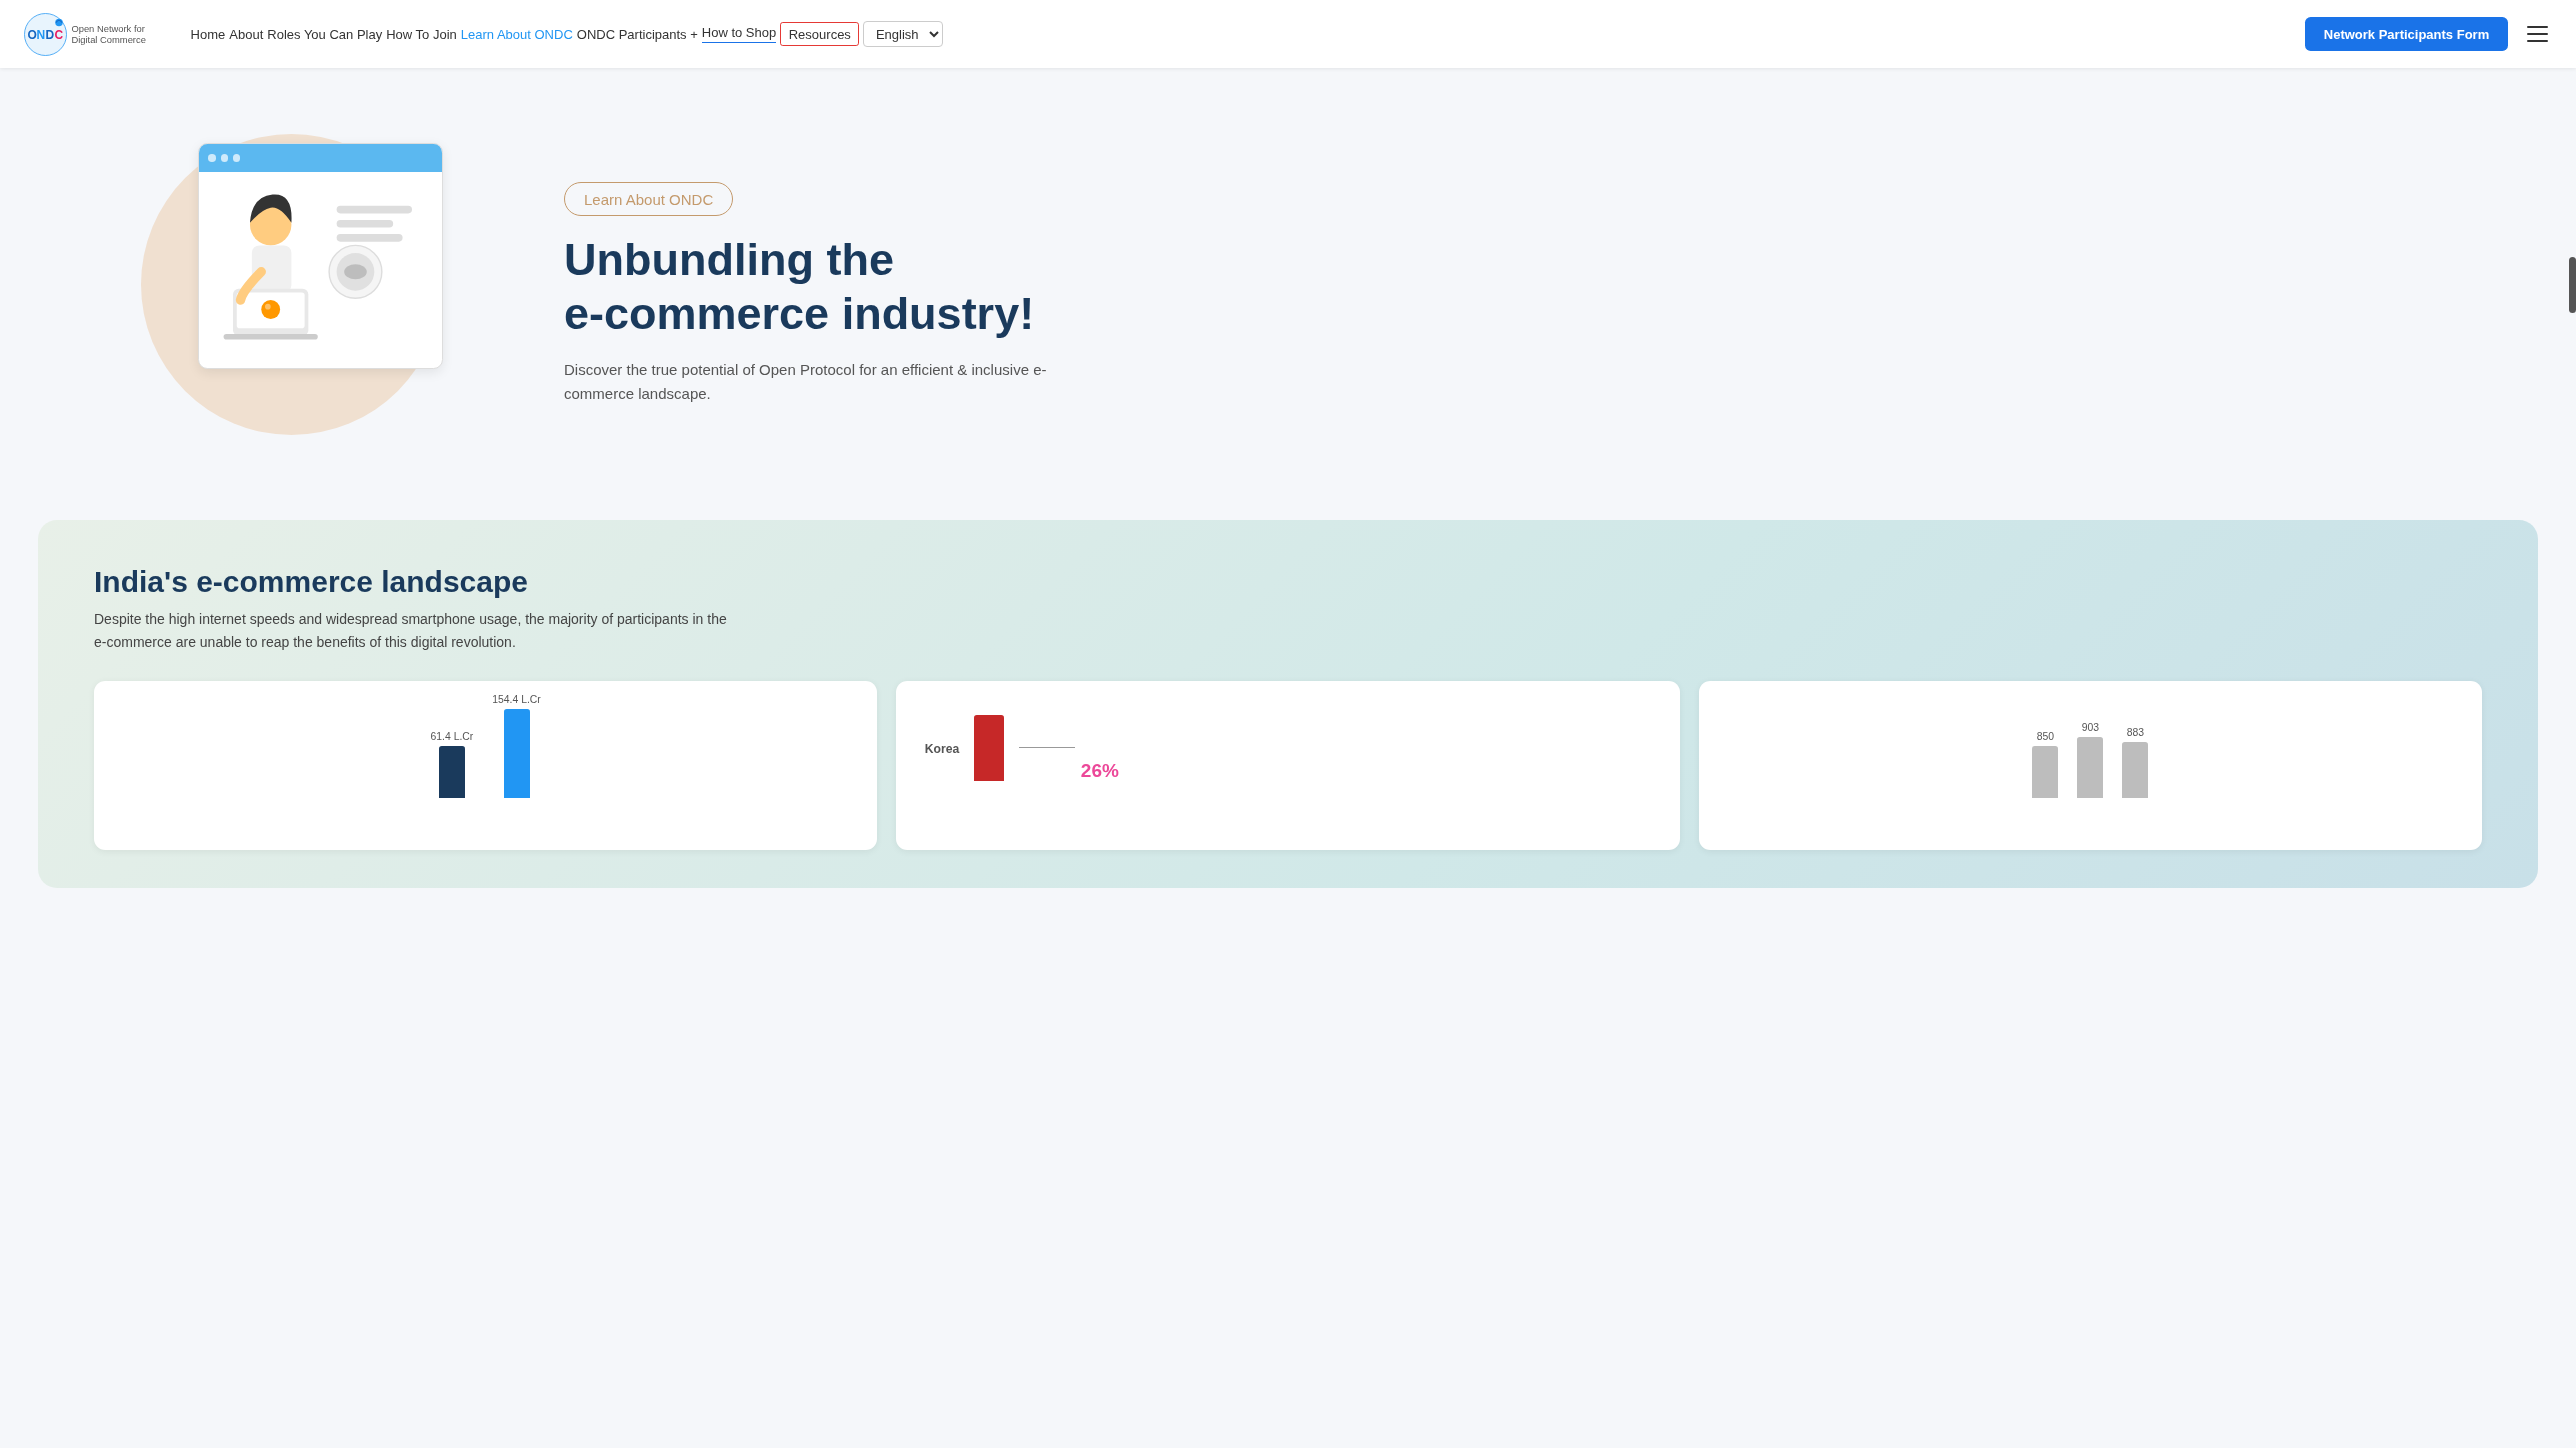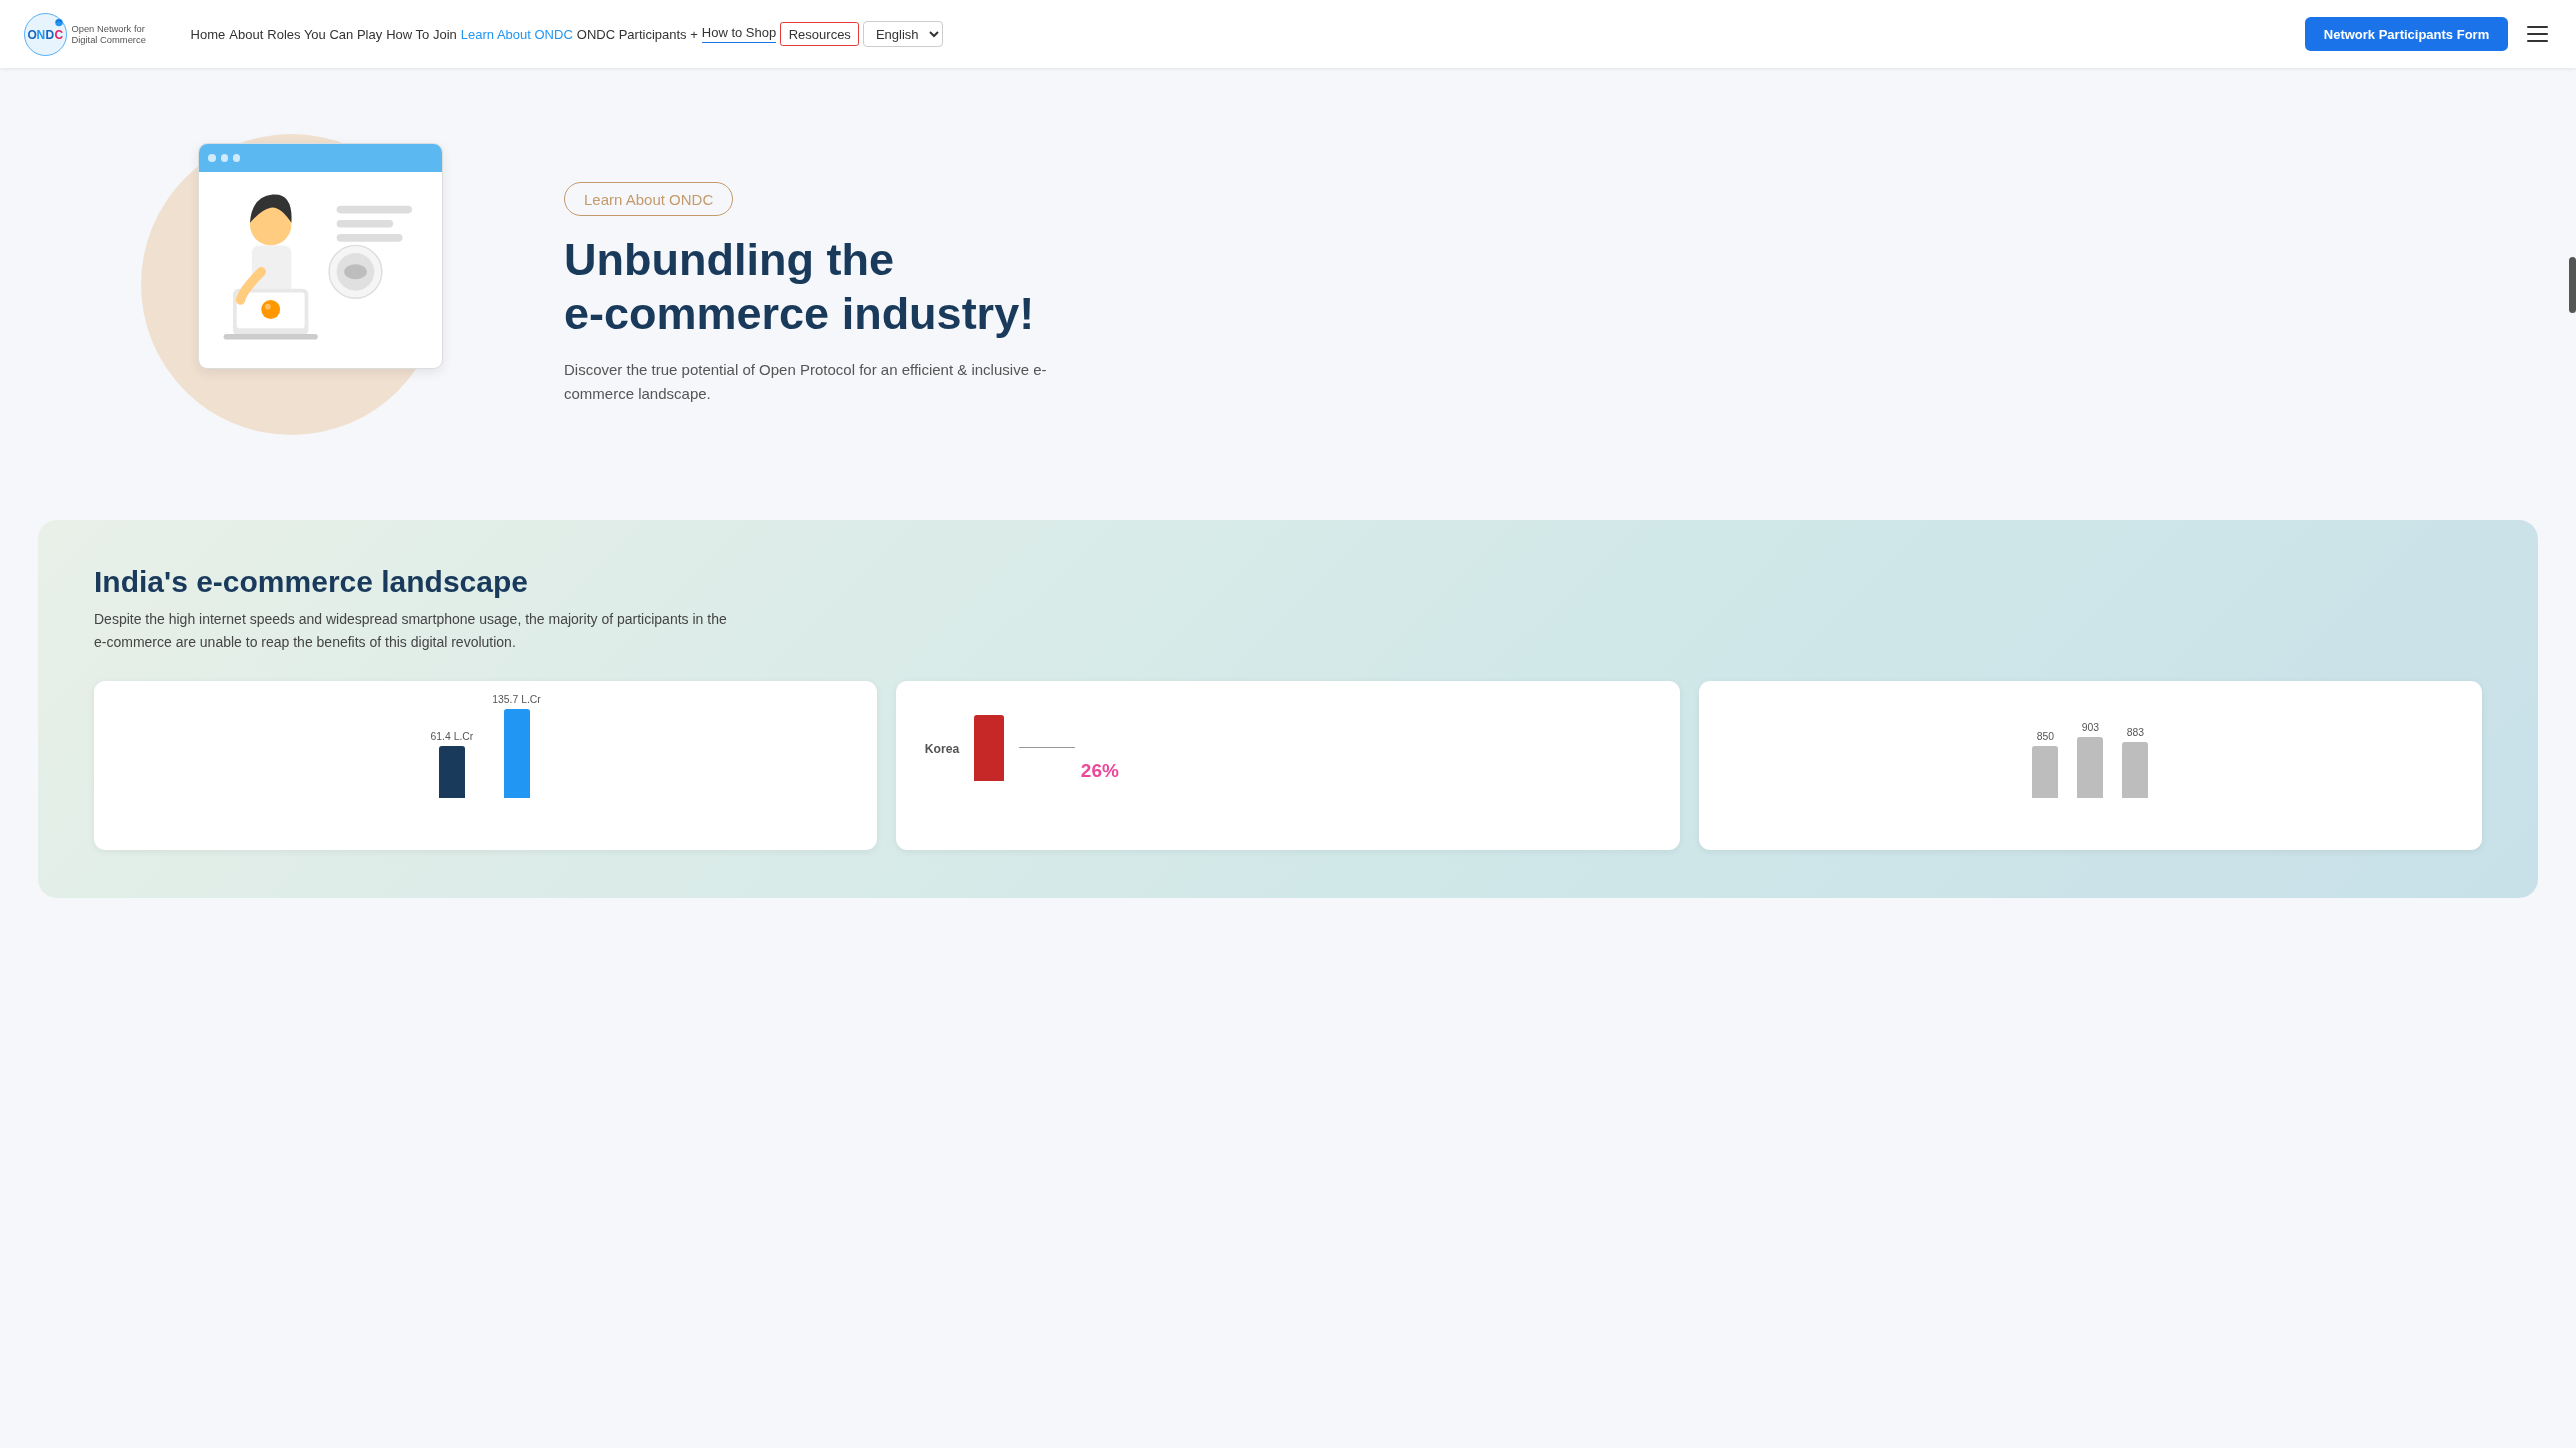--- a/index.html
+++ b/index.html
@@ -170,21 +170,21 @@
       color: #555;
       max-width: 490px;
       line-height: 1.6;
     }
 
     
     .stats-section {
       background: linear-gradient(135deg, #e8f0e8 0%, #d0e8e8 60%, #c8e0e8 100%);
       border-radius: 19px;
       margin: 19px 38px 0 38px;
-      padding: 45px 56px 48px 56px;
+      padding: 45px 56px 38px 56px;
       min-height: 301px;
     }
     .stats-title {
       font-size: 30px;
       font-weight: 700;
       color: #1a3a5c;
       margin-bottom: 9.4px;
     }
     .stats-desc {
       font-size: 14px;
@@ -337,21 +337,21 @@
 
   <div class="stats-cards">
 
     <div class="stat-card">
       <div class="bar-chart">
         <div class="bar-group">
           <span class="bar-label">61.4 L.Cr</span>
           <div class="bar dark" style="height:52px;"></div>
         </div>
         <div class="bar-group">
-          <span class="bar-label">135.7 L.Cr</span>
+          <span class="bar-label">154.4 L.Cr</span>
           <div class="bar blue" style="height:89px;"></div>
         </div>
       </div>
     </div>
 
     <div class="stat-card">
       <div style="display:flex; align-items:center; gap:15px; padding:9.4px 9.4px 0 9.4px;font-weight:bold;">
         <div>
           <span style="font-size:12.2px; color:#555;">Korea</span>
         </div>

